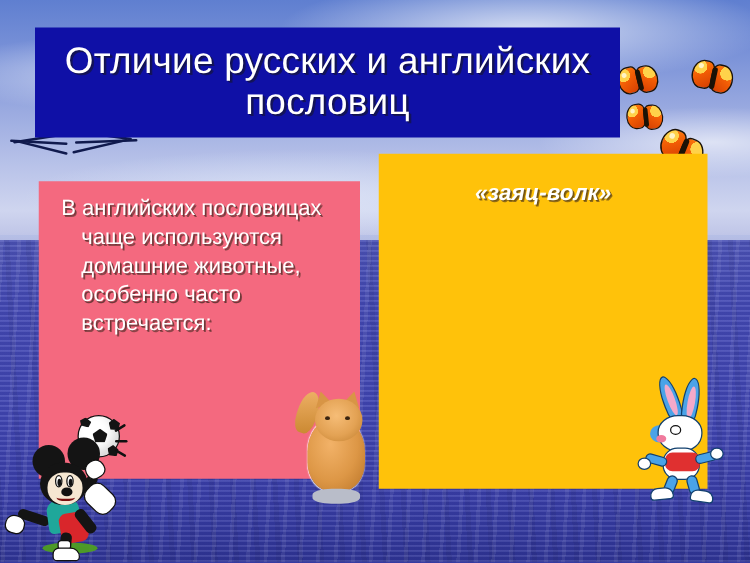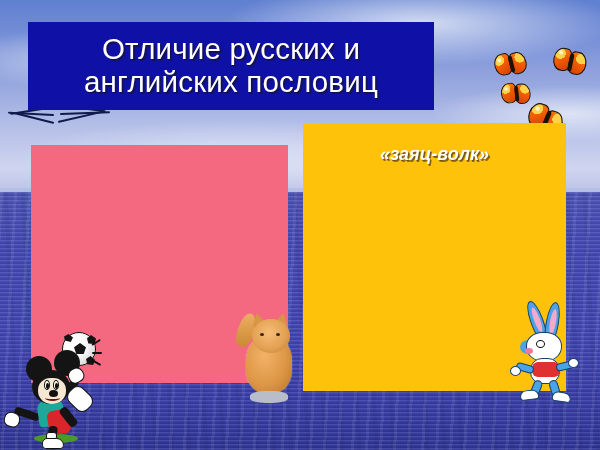--- a/index.html
+++ b/index.html
@@ -65,21 +65,21 @@
       linear-gradient(145deg,#ff8a12 0%, #f25c05 48%, #d23d02 100%);
     border:1.6px solid #1a1207;
     border-radius:62% 38% 42% 58%;
   }
   .bfly .wing.r { transform:scaleX(-1); }
   .bfly .body { position:absolute; width:4px; height:17px; background:#1b1206; border-radius:3px; }
   .bfly .spot { position:absolute; width:4px; height:4px; background:#fff3c4; border-radius:50%; }
 
   
   .title-banner {
-    position:absolute; left:28px; top:22px; width:406px; height:88px;
+    position:absolute; left:28px; top:22px; width:468px; height:88px;
     background:#0f10a6;
     display:flex; align-items:center; justify-content:center;
     padding:2px 6px 4px;
   }
   .title-text {
     color:#ffffff;
     font-size:29.5px;
     line-height:1.12;
     text-align:center;
     font-weight:400;
@@ -259,20 +259,21 @@
     <div class="wing r" style="left:15px; top:2px;"></div>
     <div class="body" style="left:15px; top:4px;"></div>
     <div class="spot" style="left:4px; top:4px;"></div>
   </div>
 
   <div class="title-banner">
     <div class="title-text">Отличие русских и английских пословиц</div>
   </div>
 
   <div class="box box-pink">
+    <p>В английских пословицах чаще используются домашние животные, особенно часто встречается:</p>
   </div>
 
   <div class="box box-yellow">
     <p class="quote">«заяц-волк»</p>
   </div>
 
   <div class="kitten">
     <div class="k-paw-up"></div>
     <div class="k-body"></div>
     <div class="k-ear l"></div>

